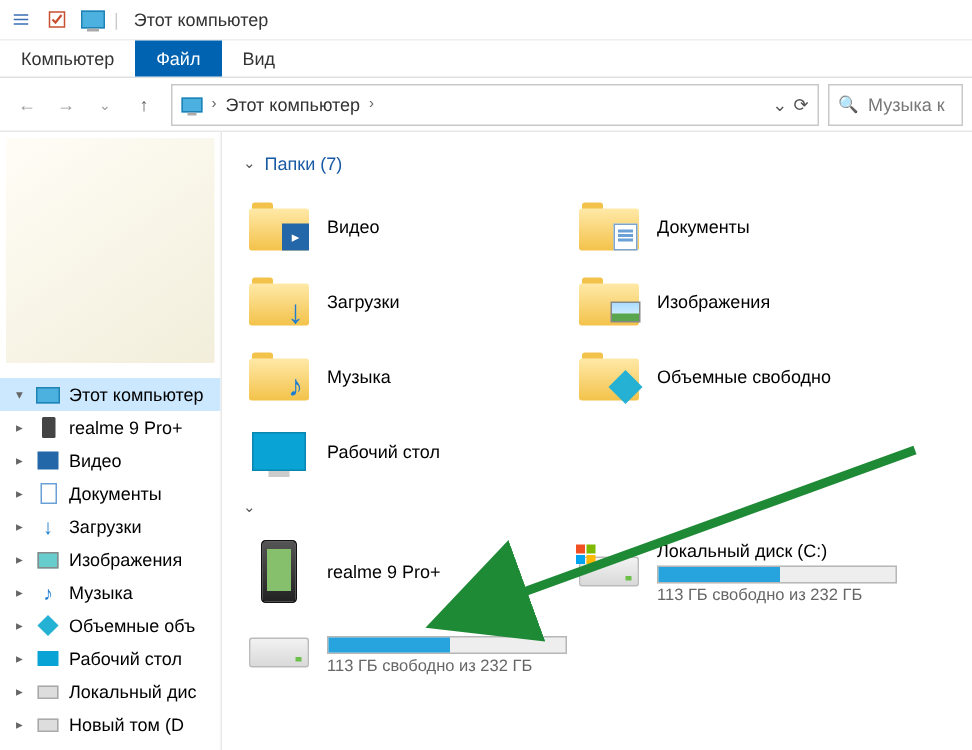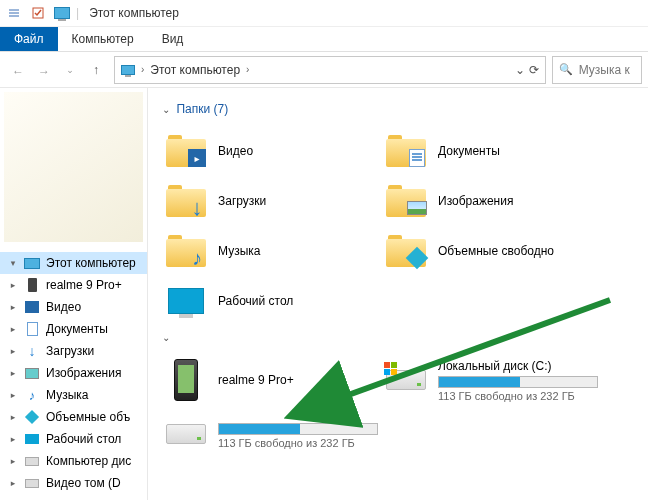--- a/index.html
+++ b/index.html
@@ -106,22 +106,22 @@
       </svg>
     </div>
   <div class="qa-icon">
       <div class="pc-icon-sm"></div>
     </div>
   <span style="color:#ccc;">|</span>
   <span class="title-text">Этот компьютер</span>
 </div>
 
 <div class="ribbon">
+  <div class="tab">Компьютер</div>
   <div class="tab file-tab">Файл</div>
-  <div class="tab">Компьютер</div>
   <div class="tab">Вид</div>
 </div>
 
 <div class="addr-row">
   <div class="nav-group">
     <div class="nav-btn">←</div>
     <div class="nav-btn">→</div>
     <div class="nav-btn" style="font-size:9px;">⌄</div>
     <div class="nav-btn" style="color:#555;">↑</div>
   </div>
@@ -206,28 +206,28 @@
           <span class="s-ic">
             <div class="sic-desk"></div>
           </span>
           <span>Рабочий стол</span>
         </div>
         <div class="side-item">
           <span class="tree-tg">▸</span>
           <span class="s-ic">
             <div class="sic-drv"></div>
           </span>
-          <span>Компьютер дис</span>
+          <span>Локальный дис</span>
         </div>
         <div class="side-item">
           <span class="tree-tg">▸</span>
           <span class="s-ic">
             <div class="sic-drv"></div>
           </span>
-          <span>Видео том (D</span>
+          <span>Новый том (D</span>
         </div>
       </div>
   </div>
 
   <div class="content">
     <div class="section-hdr">
       <span class="tg">⌄</span>
       <span>Папки (7)</span>
     </div>
     <div class="grid" id="folders-grid">

